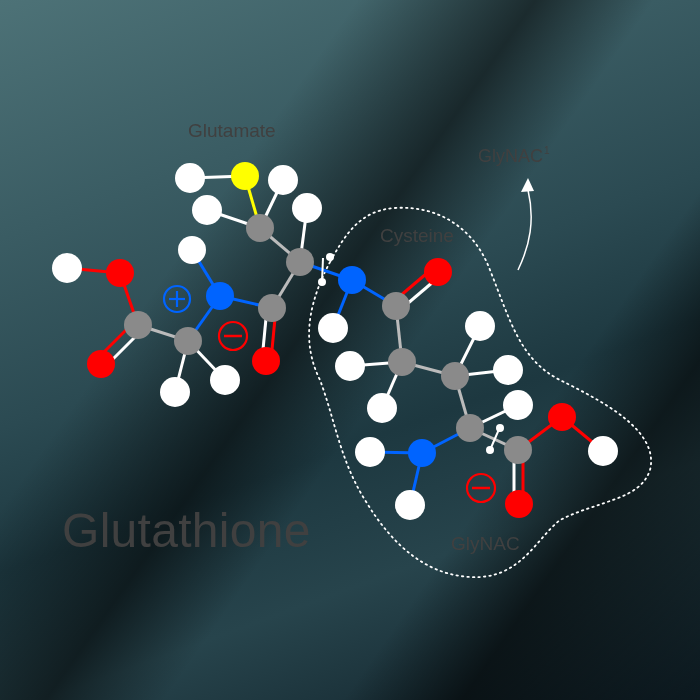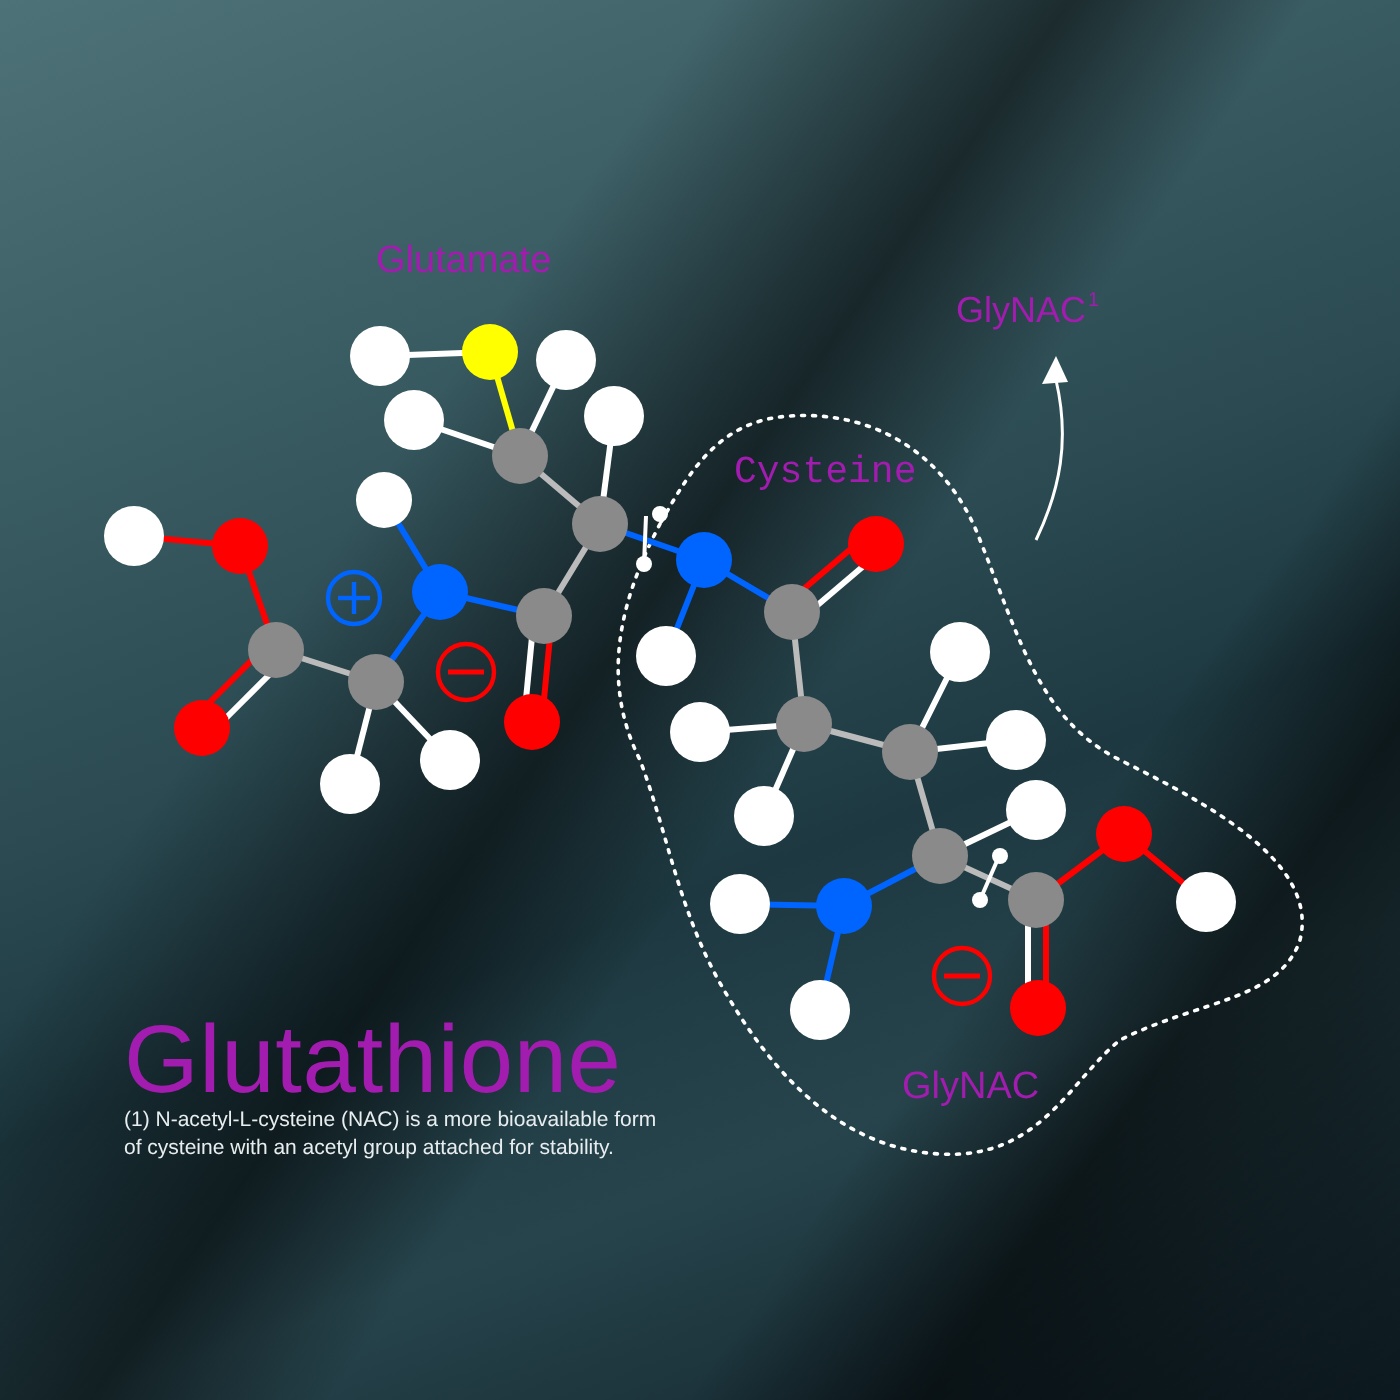--- a/index.html
+++ b/index.html
@@ -3,25 +3,25 @@
 <meta charset="utf-8">
 <style>
   html,body{margin:0;padding:0;}
   body{width:700px;height:700px;overflow:hidden;position:relative;font-family:"Liberation Sans",sans-serif;
     background:
       linear-gradient(125deg, rgba(0,0,0,0) 0%, rgba(0,0,0,0) 30%, rgba(0,0,0,.55) 45%, rgba(0,0,0,0) 55%, rgba(0,0,0,0) 70%, rgba(0,0,0,.6) 80%, rgba(0,0,0,.2) 100%),
       linear-gradient(160deg, #4d7277 0%, #3a5c63 25%, #2b4a52 45%, #1d3840 60%, #27444c 75%, #0f1f27 100%);
   }
   .stage{position:absolute;inset:0;}
   svg{position:absolute;left:0;top:0;}
-  .lbl{position:absolute;color:#a21caf;white-space:nowrap;}
+  .lbl{position:absolute;color:#404040;white-space:nowrap;}
   .title{left:62px;top:503px;font-size:48px;font-weight:normal;letter-spacing:0.3px;}
   .footnote{left:62px;top:553px;font-size:10.5px;line-height:14px;color:#e8eef0;}
   .glutamate{left:188px;top:120px;font-size:19px;}
-  .cysteine{left:367px;top:225px;font-size:19px;font-family:Liberation Mono, monospace;}
+  .cysteine{left:380px;top:225px;font-size:19px;}
   .glycine{left:451px;top:533px;font-size:19px;}
   .glynac{left:478px;top:145px;font-size:18px;text-align:right;}
   .glynac sup{font-size:10px;vertical-align:8px;margin-left:1px;}
 </style>
 </head>
 <body>
 
 <div class="stage">
   <svg width="700" height="700" viewBox="0 0 700 700">
 
@@ -135,17 +135,13 @@
       <line x1="472" y1="488" x2="490" y2="488" stroke="#ff0000" stroke-width="2.5"></line>
     </g>
   </svg>
 
   <div class="lbl glutamate">Glutamate</div>
   <div class="lbl cysteine">Cysteine</div>
   <div class="lbl glycine">GlyNAC</div>
   <div class="lbl glynac"><span>GlyNAC</span><sup>1</sup></div>
 
   <div class="lbl title">Glutathione</div>
-  <div class="lbl footnote">
-    <div>(1) N-acetyl-L-cysteine (NAC) is a more bioavailable form</div>
-    <div>of cysteine with an acetyl group attached for stability.</div>
-  </div>
 </div>
 
 </body></html>

